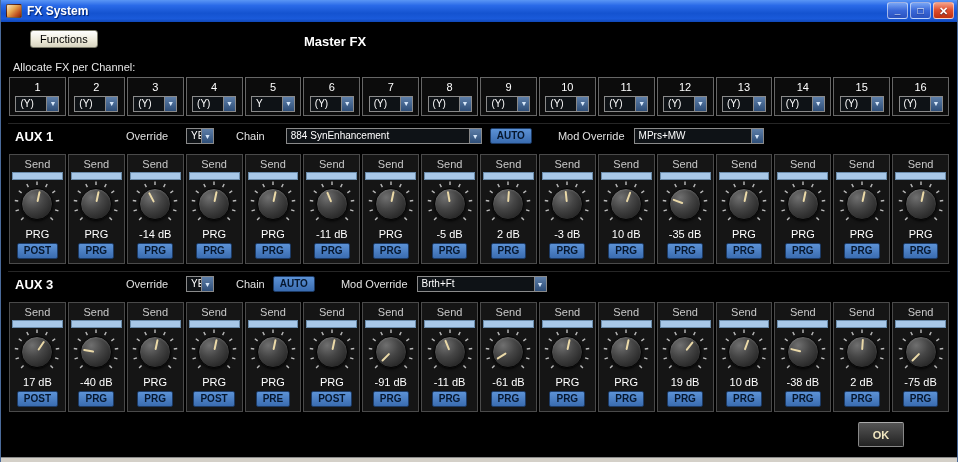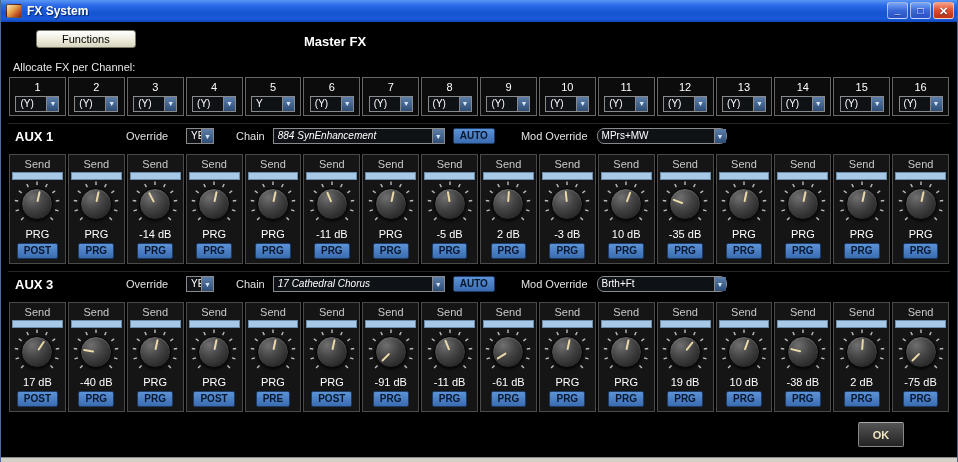--- a/index.html
+++ b/index.html
@@ -28,24 +28,24 @@
     border:1px solid rgba(255,255,255,.55);
     background:linear-gradient(180deg,#7aa6f5 0%,#3a68d8 50%,#2a52c0 100%);
     text-shadow:0 1px 1px rgba(0,0,40,.6);
   }
   .wbtn.min { align-items:flex-end; padding-bottom:3px; font-weight:bold; }
   .wbtn.close { background:linear-gradient(180deg,#f5a088 0%,#e05030 45%,#c03010 100%); font-weight:bold; font-size:11px; }
   
   .content { flex:1; background:#000; padding:3px 7px 0 7px; position:relative; }
   .top-row { position:relative; height:28px; margin-top:4px; }
   .functions-btn {
-    position:absolute; left:28px; top:1px;
+    position:absolute; left:22px; top:1px;
     font-family:"Liberation Sans", sans-serif; font-size:11px; color:#000;
     background:linear-gradient(180deg,#ffffff,#ece9d8 60%,#d8d4c0);
-    border:1px solid #7a7a6a; border-radius:3px; padding:2px 25px;
+    border:1px solid #7a7a6a; border-radius:3px; padding:2px 9px;
   }
   .master-fx { position:absolute; left:296px; top:5px; color:#fff; font-weight:bold; font-size:13px; }
   .allocate-label { color:#e6e6e6; font-size:11px; margin:4px 0 4px 5px; }
   
   .channels-row { display:grid; grid-template-columns:repeat(16,1fr); gap:2px; margin:0 1px; }
   .channel {
     border:1px solid #666; background:#0c0c0c; height:39px;
     display:flex; flex-direction:column; align-items:center; justify-content:center; gap:3px;
   }
   .ch-num { color:#fff; font-size:11px; line-height:11px; }
@@ -58,24 +58,24 @@
     background:linear-gradient(180deg,#5d7ea8,#2e4e78);
   }
   .dd-ch { width:44px; }
   
   .aux-row { display:flex; align-items:center; height:25px; margin:7px 0 6px; border-top:1px solid #262626; padding-top:0; }
   .aux-label { width:118px; padding-left:7px; color:#fff; font-weight:bold; font-size:13px; }
   .field-label { color:#e0e0e0; font-size:11px; }
   .lbl-override { width:54px; }
   .dd-yes { width:28px; margin-left:6px; }
   .lbl-chain { margin-left:22px; }
-  .dd-chain { width:172px; margin-left:8px;font-style:italic; }
+  .dd-chain { width:196px; margin-left:21px; }
   .auto-btn { margin-left:8px; }
   .lbl-mod { margin-left:26px; }
-  .dd-mod { width:130px; margin-left:9px;border-radius:7px; }
+  .dd-mod { width:130px; margin-left:9px; }
   .badge, .auto-btn {
     background:linear-gradient(180deg,#5c92d6,#3a6cb0);
     color:#06172e; font-weight:bold; font-size:10px; line-height:12px;
     border:1px solid #1c3a64; border-radius:2px; padding:1px 6px;
     font-family:"Liberation Sans", sans-serif;
   }
   
   .sends-row { display:grid; grid-template-columns:repeat(16,1fr); gap:2px; margin:0 1px; }
   .send-cell {
     border:1px solid #4a4a4a; background:#151515; height:110px;
@@ -717,24 +717,20 @@
 </div>
 
     <div class="aux-row">
       <span class="aux-label">AUX 3</span>
       <span class="field-label lbl-override">Override</span>
       <span class="dd dd-yes">
         <span class="dd-text">YES</span>
         <span class="dd-arrow">▼</span>
       </span>
       <span class="field-label lbl-chain">Chain</span>
-      <span class="dd dd-chain">
-        <span class="dd-text">17  Cathedral Chorus</span>
-        <span class="dd-arrow">▼</span>
-      </span>
       <button class="auto-btn">AUTO</button>
       <span class="field-label lbl-mod">Mod Override</span>
       <span class="dd dd-mod">
         <span class="dd-text">Brth+Ft</span>
         <span class="dd-arrow">▼</span>
       </span>
     </div>
 
     <div class="sends-row" id="aux2-sends">
   <div class="send-cell">

